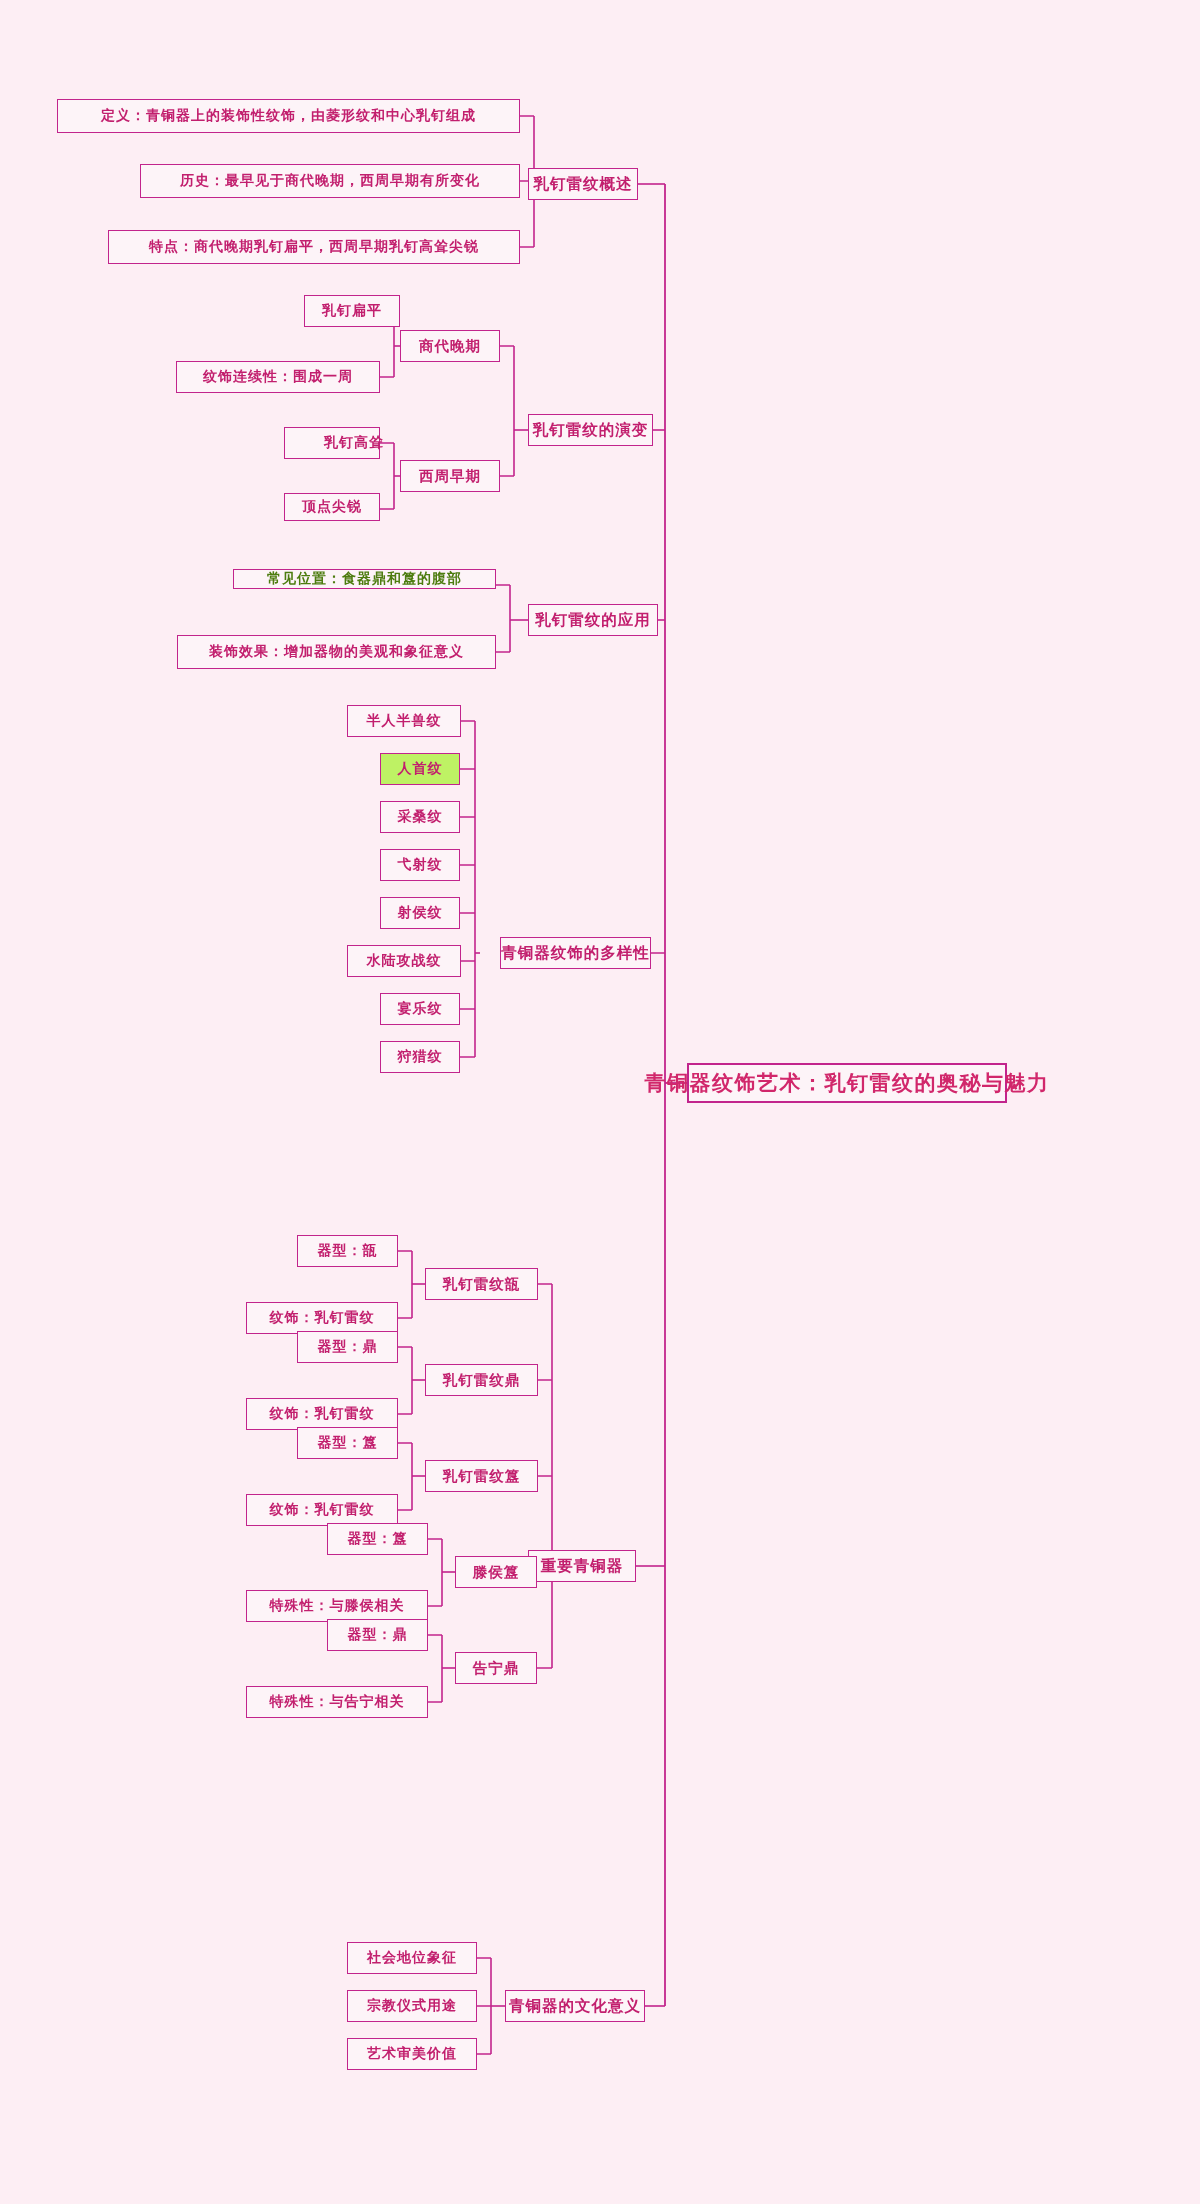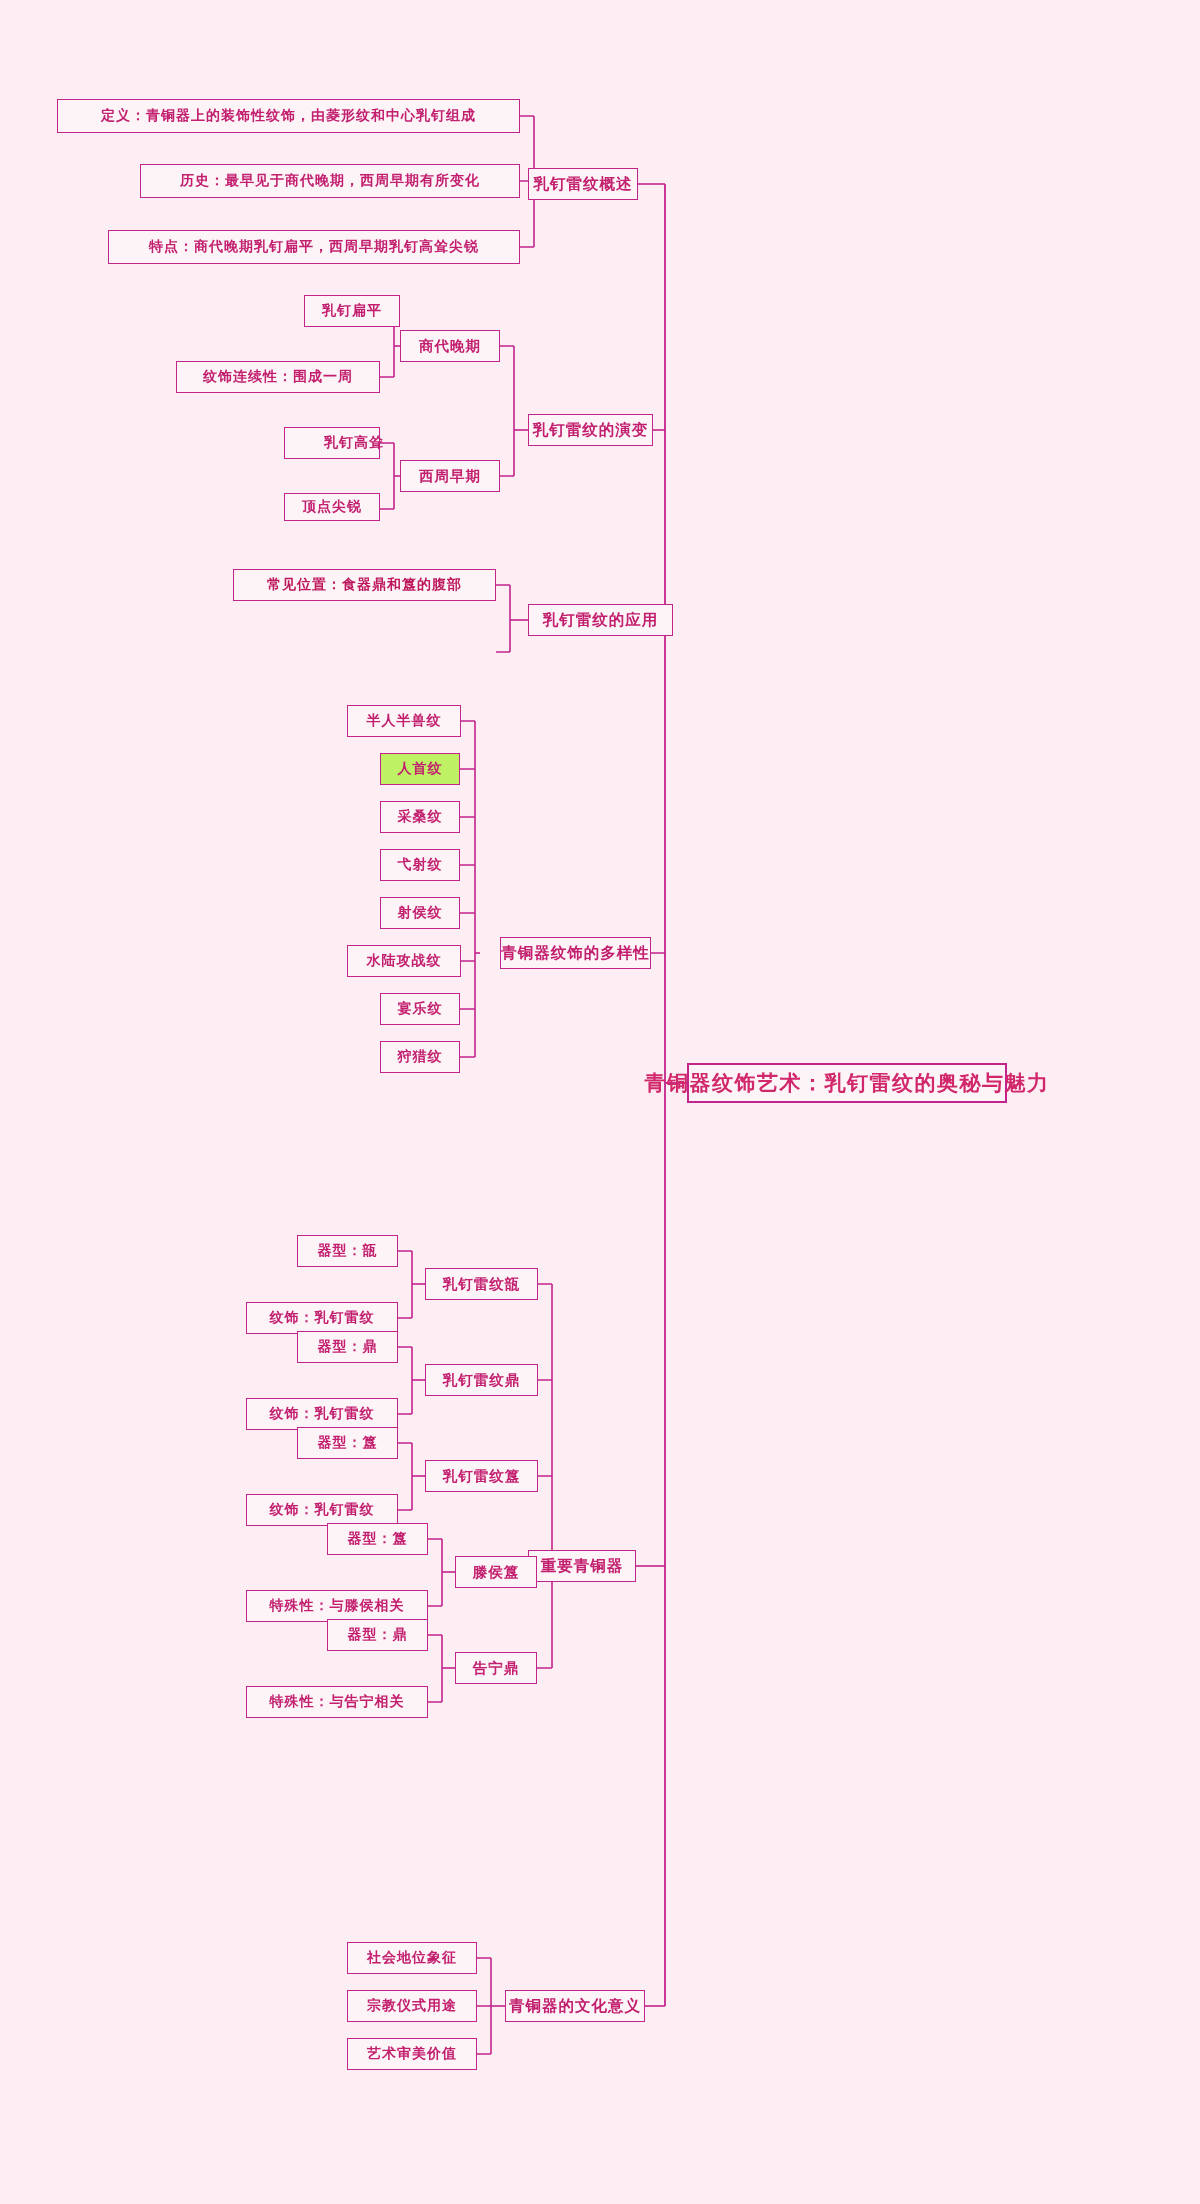--- a/index.html
+++ b/index.html
@@ -139,25 +139,28 @@
     </div>
     <div class="node lvl-2" style="left: 400px; top: 460px; width: 100px; height: 32px; border-color: rgb(194, 36, 140); background: rgb(253, 244, 248); color: rgb(194, 31, 110);">
       <span>西周早期</span>
     </div>
     <div class="node lvl-3" style="left: 284px; top: 427px; width: 96px; height: 32px; border-color: rgb(194, 36, 140); background: rgb(253, 244, 248); color: rgb(194, 31, 110); padding-left: 44px;">
       <span>乳钉高耸</span>
     </div>
     <div class="node lvl-3" style="left: 284px; top: 493px; width: 96px; height: 28px; border-color: rgb(194, 36, 140); background: rgb(253, 244, 248); color: rgb(194, 31, 110);">
       <span>顶点尖锐</span>
     </div>
-    <div class="node lvl-1" style="left: 528px; top: 604px; width: 145px; height: 32px; border-color: rgb(194, 36, 140); background: rgb(253, 244, 248); color: rgb(194, 31, 110);">
+    <div class="node lvl-1" style="left: 528px; top: 604px; width: 130px; height: 32px; border-color: rgb(194, 36, 140); background: rgb(253, 244, 248); color: rgb(194, 31, 110);">
       <span>乳钉雷纹的应用</span>
     </div>
-    <div class="node lvl-3" style="left: 233px; top: 569px; width: 263px; height: 32px; border-color: rgb(194, 36, 140); background: rgb(253, 244, 248); color: #be185d;">
+    <div class="node lvl-3" style="left: 233px; top: 569px; width: 263px; height: 20px; border-color: rgb(194, 36, 140); background: rgb(253, 244, 248); color: #4d7c0f;">
       <span>常见位置：食器鼎和簋的腹部</span>
+    </div>
+    <div class="node lvl-3" style="left: 177px; top: 635px; width: 319px; height: 34px; border-color: rgb(194, 36, 140); background: rgb(253, 244, 248); color: rgb(194, 31, 110);">
+      <span>装饰效果：增加器物的美观和象征意义</span>
     </div>
     <div class="node lvl-1" style="left: 480px; top: 937px; width: 151px; height: 32px; border-color: rgb(194, 36, 140); background: rgb(253, 244, 248); color: rgb(194, 31, 110); margin-left: 20px;">
       <span>青铜器纹饰的多样性</span>
     </div>
     <div class="node lvl-3" style="left: 347px; top: 705px; width: 114px; height: 32px; border-color: rgb(194, 36, 140); background: rgb(253, 244, 248); color: rgb(194, 31, 110);">
       <span>半人半兽纹</span>
     </div>
     <div class="node lvl-3" style="left: 380px; top: 753px; width: 80px; height: 32px; border-color: rgb(194, 36, 140); background: #bef264; color: rgb(194, 31, 110);">
       <span>人首纹</span>
     </div>

